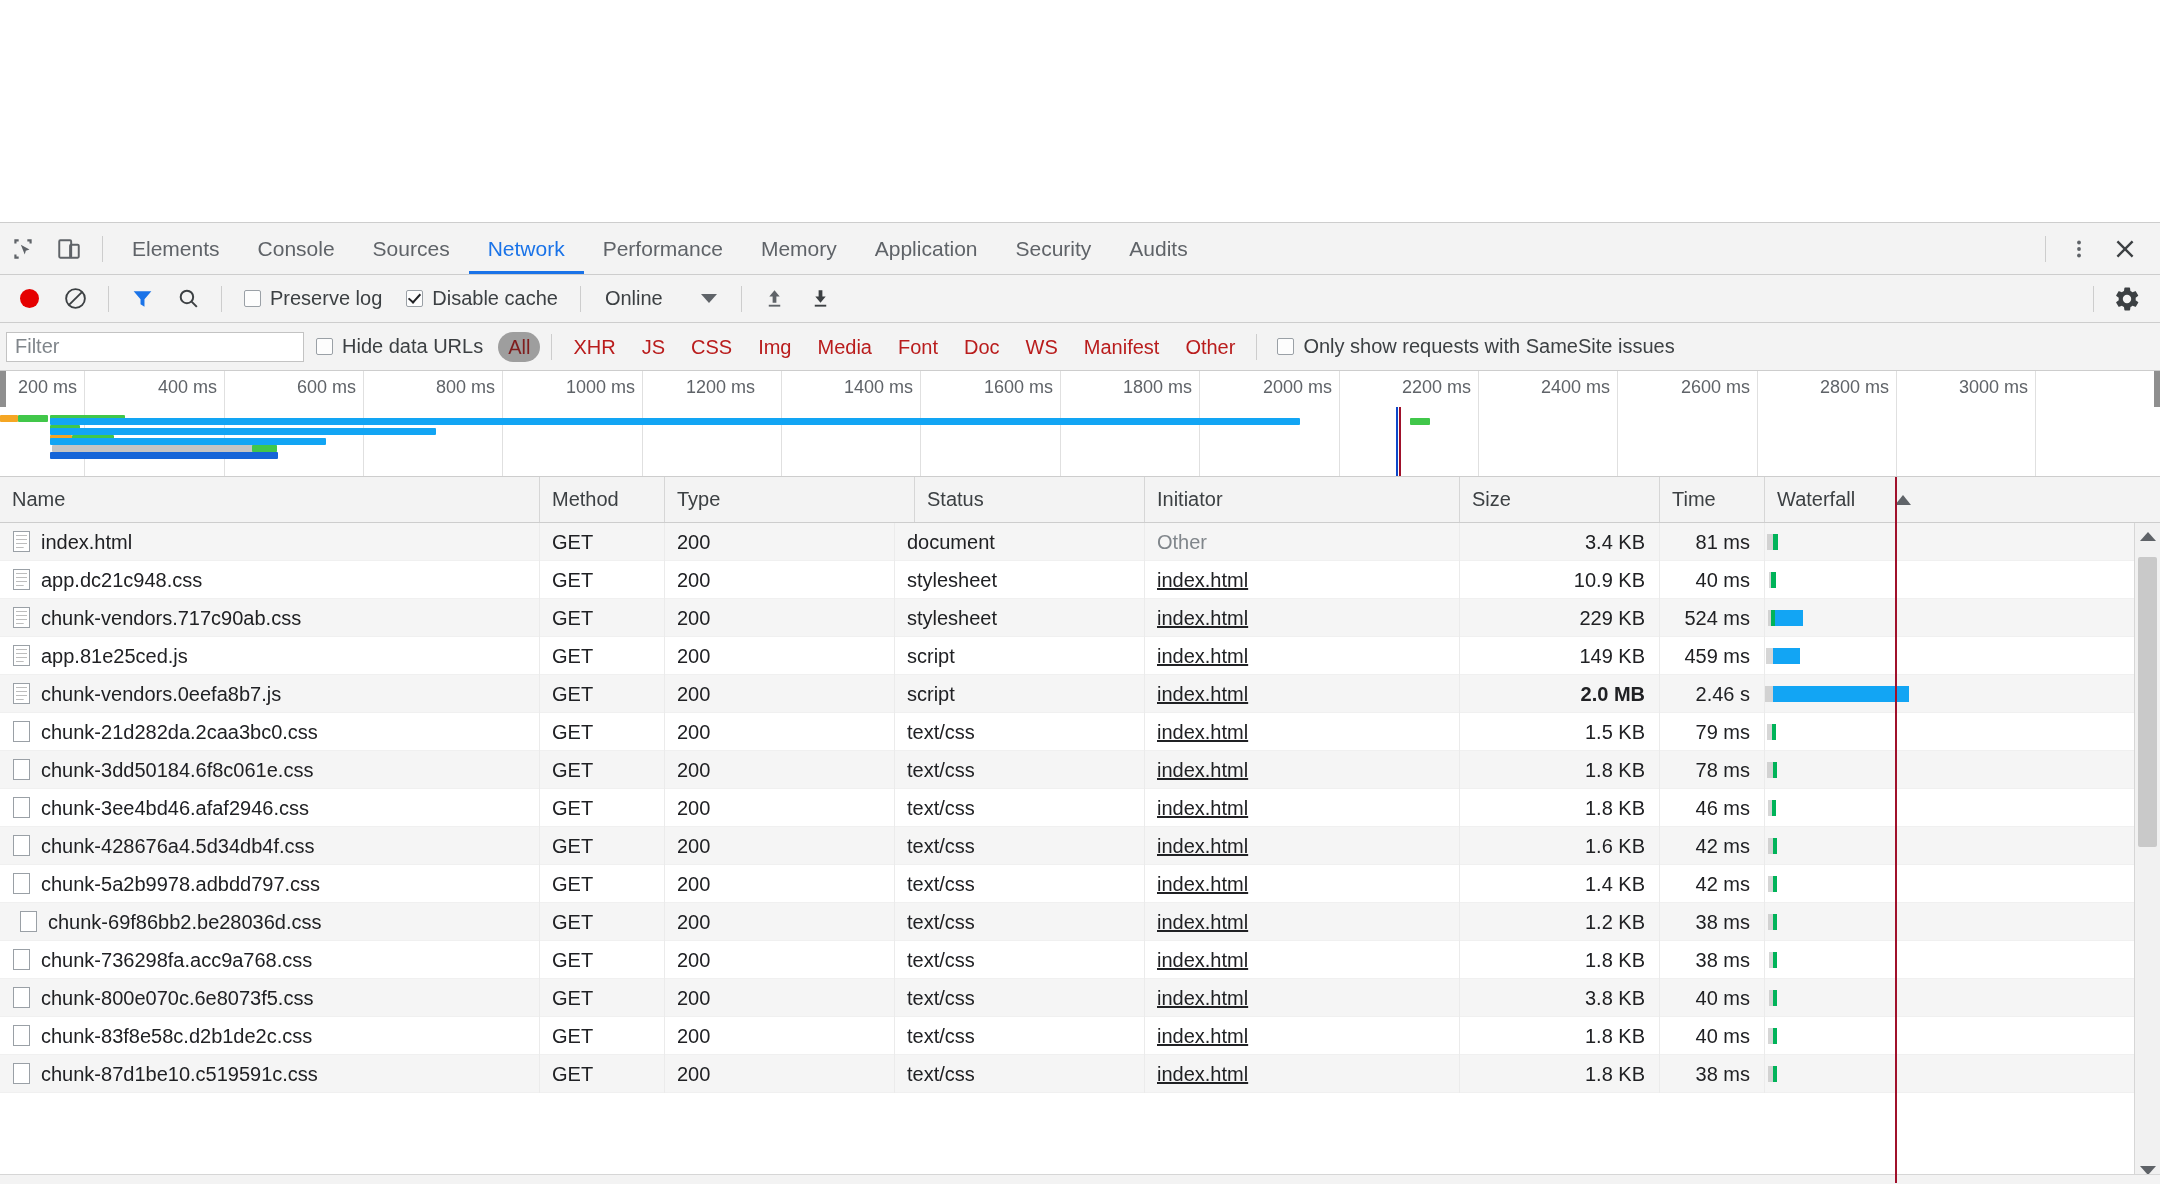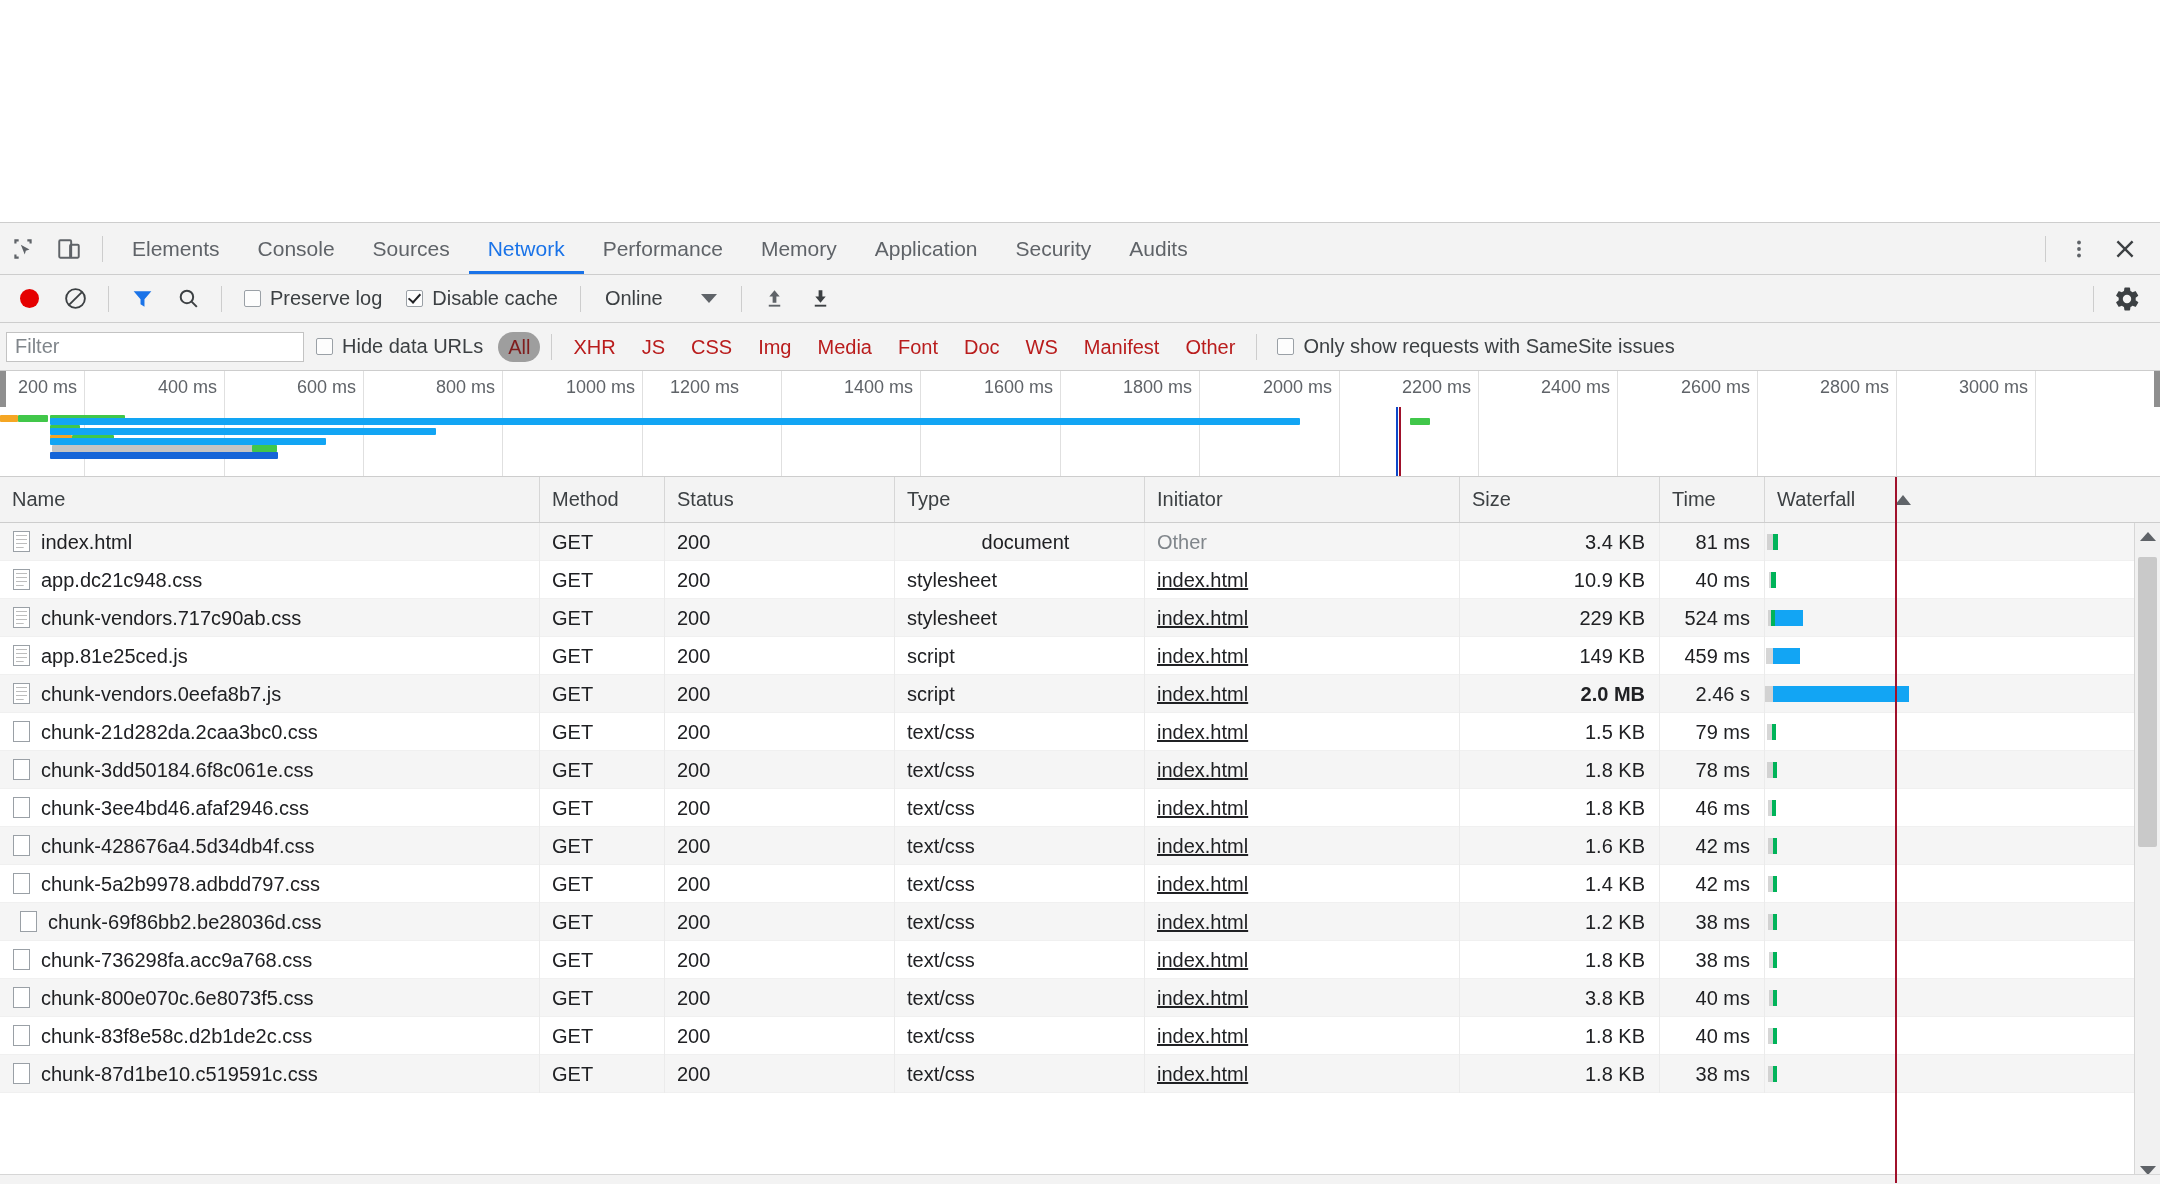--- a/index.html
+++ b/index.html
@@ -576,21 +576,21 @@
           <div class="ov-tick" style="left: 1757px;"></div>
           <div class="ov-tick" style="left: 1896px;"></div>
           <div class="ov-tick" style="left: 2035px;"></div>
         </div>
       <div id="ov-labels">
           <div class="ov-tick-label" style="left: 84px;">200 ms</div>
           <div class="ov-tick-label" style="left: 224px;">400 ms</div>
           <div class="ov-tick-label" style="left: 363px;">600 ms</div>
           <div class="ov-tick-label" style="left: 502px;">800 ms</div>
           <div class="ov-tick-label" style="left: 642px;">1000 ms</div>
-          <div class="ov-tick-label" style="left: 746px;">1200 ms</div>
+          <div class="ov-tick-label" style="left: 762px;">1200 ms</div>
           <div class="ov-tick-label" style="left: 920px;">1400 ms</div>
           <div class="ov-tick-label" style="left: 1060px;">1600 ms</div>
           <div class="ov-tick-label" style="left: 1199px;">1800 ms</div>
           <div class="ov-tick-label" style="left: 1339px;">2000 ms</div>
           <div class="ov-tick-label" style="left: 1478px;">2200 ms</div>
           <div class="ov-tick-label" style="left: 1617px;">2400 ms</div>
           <div class="ov-tick-label" style="left: 1757px;">2600 ms</div>
           <div class="ov-tick-label" style="left: 1896px;">2800 ms</div>
           <div class="ov-tick-label" style="left: 2035px;">3000 ms</div>
         </div>
@@ -615,39 +615,39 @@
         </div>
       <div id="ov-left-grip"></div>
       <div id="ov-right-grip"></div>
     </div>
 
     <div id="table-wrap">
 
       <div id="tbl-header">
           <div class="th" style="width: 540px;"><span>Name</span></div>
           <div class="th" style="width: 125px;"><span>Method</span></div>
+          <div class="th" style="width: 250px;"><span>Type</span></div>
           <div class="th" style="width: 230px;"><span>Status</span></div>
-          <div class="th" style="width: 250px;"><span>Type</span></div>
           <div class="th" style="width: 315px;"><span>Initiator</span></div>
           <div class="th" style="width: 200px;"><span>Size</span></div>
           <div class="th" style="width: 105px;"><span>Time</span></div>
           <div class="th last" style="width: 160px;">
             <span>Waterfall</span>
             <span class="sort-arrow"></span>
           </div>
         </div>
       <div id="tbl-body">
           <div class="row odd">
             <div class="cell name-cell" style="width: 540px;">
               <span class="file-ico doc"></span>
               <span>index.html</span>
             </div>
             <div class="cell" style="width: 125px;">GET</div>
             <div class="cell" style="width: 230px;">200</div>
-            <div class="cell" style="width: 250px; text-align: center;">document</div>
+            <div class="cell" style="width: 250px;">document</div>
             <div class="cell" style="width: 315px;"><span class="init-other">Other</span></div>
             <div class="cell num" style="width: 200px;">3.4 KB</div>
             <div class="cell num" style="width: 105px;">81 ms</div>
             <div class="cell wf" style="width: 160px;">
               <div class="wf-seg wf-wait" style="left: 2px; width: 6px;"></div>
               <div class="wf-seg wf-dl" style="left: 8px; width: 5px;"></div>
             </div>
           </div>
           <div class="row even">
             <div class="cell name-cell" style="width: 540px;">

